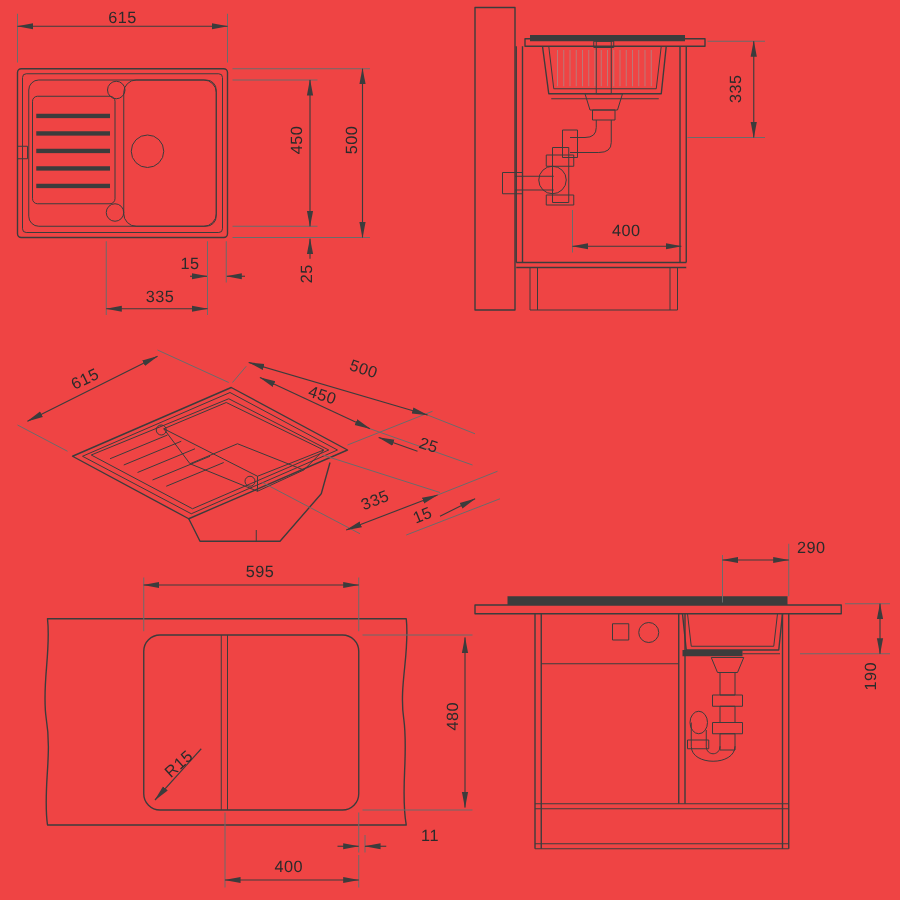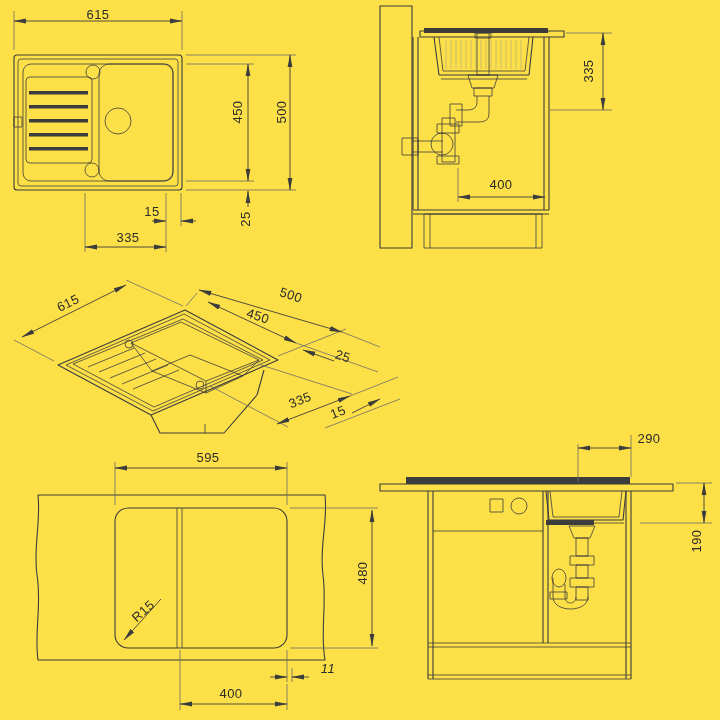--- a/index.html
+++ b/index.html
@@ -1,16 +1,16 @@
 <!DOCTYPE html>
 <html><head>
 <meta charset="utf-8">
 <style>
   html,body{margin:0;padding:0;background:#ffffff;}
-  #canvas{position:relative;width:720px;height:720px;background:#fde047;overflow:hidden;
+  #canvas{position:relative;width:720px;height:720px;background:#ef4444;overflow:hidden;
           font-family:"Liberation Sans",sans-serif;}
   #drawing{position:absolute;left:0;top:0;}
   
   .o{stroke:#3c3c3c;stroke-width:1.1;fill:none;stroke-linejoin:round;}
   .o2{stroke:#3c3c3c;stroke-width:0.8;fill:none;stroke-linejoin:round;}
   .t{stroke:#6b6b6b;stroke-width:0.8;fill:none;}
   .d{stroke:#3c3c3c;stroke-width:0.9;fill:none;}
   .f{fill:#3c3c3c;stroke:none;}
   .h{stroke:#9a9a9a;stroke-width:0.5;fill:none;}
   .dim{position:absolute;font-size:13px;letter-spacing:0.4px;color:#2b2b2b;white-space:nowrap;}
@@ -174,19 +174,19 @@
 <div class="dim" style="left:68px;top:303px;transform:translate(-50%,-50%) rotate(-26deg);">615</div>
 <div class="dim" style="left:291px;top:295px;transform:translate(-50%,-50%) rotate(18deg);">500</div>
 <div class="dim" style="left:258px;top:316px;transform:translate(-50%,-50%) rotate(18deg);">450</div>
 <div class="dim" style="left:343px;top:356px;transform:translate(-50%,-50%) rotate(18deg);">25</div>
 <div class="dim" style="left:300px;top:400px;transform:translate(-50%,-50%) rotate(-22deg);">335</div>
 <div class="dim" style="left:338px;top:412px;transform:translate(-50%,-50%) rotate(-22deg);">15</div>
 
 <div class="dim" style="left:199px;top:457px;transform:translate(-50%,-50%);padding-left:18px;">595</div>
 <div class="dim" style="left:362px;top:573px;transform:translate(-50%,-50%) rotate(-90deg);">480</div>
 <div class="dim" style="left:143px;top:611px;transform:translate(-50%,-50%) rotate(-42deg);">R15</div>
-<div class="dim" style="left:328px;top:668px;transform:translate(-50%,-50%);font-style:italic;">11</div>
+<div class="dim" style="left:344px;top:668px;transform:translate(-50%,-50%);">11</div>
 <div class="dim" style="left:231px;top:693px;transform:translate(-50%,-50%);">400</div>
 
 <div class="dim" style="left:649px;top:438px;transform:translate(-50%,-50%);">290</div>
 <div class="dim" style="left:696px;top:541px;transform:translate(-50%,-50%) rotate(-90deg);">190</div>
 
 </div>
 
 </body></html>

